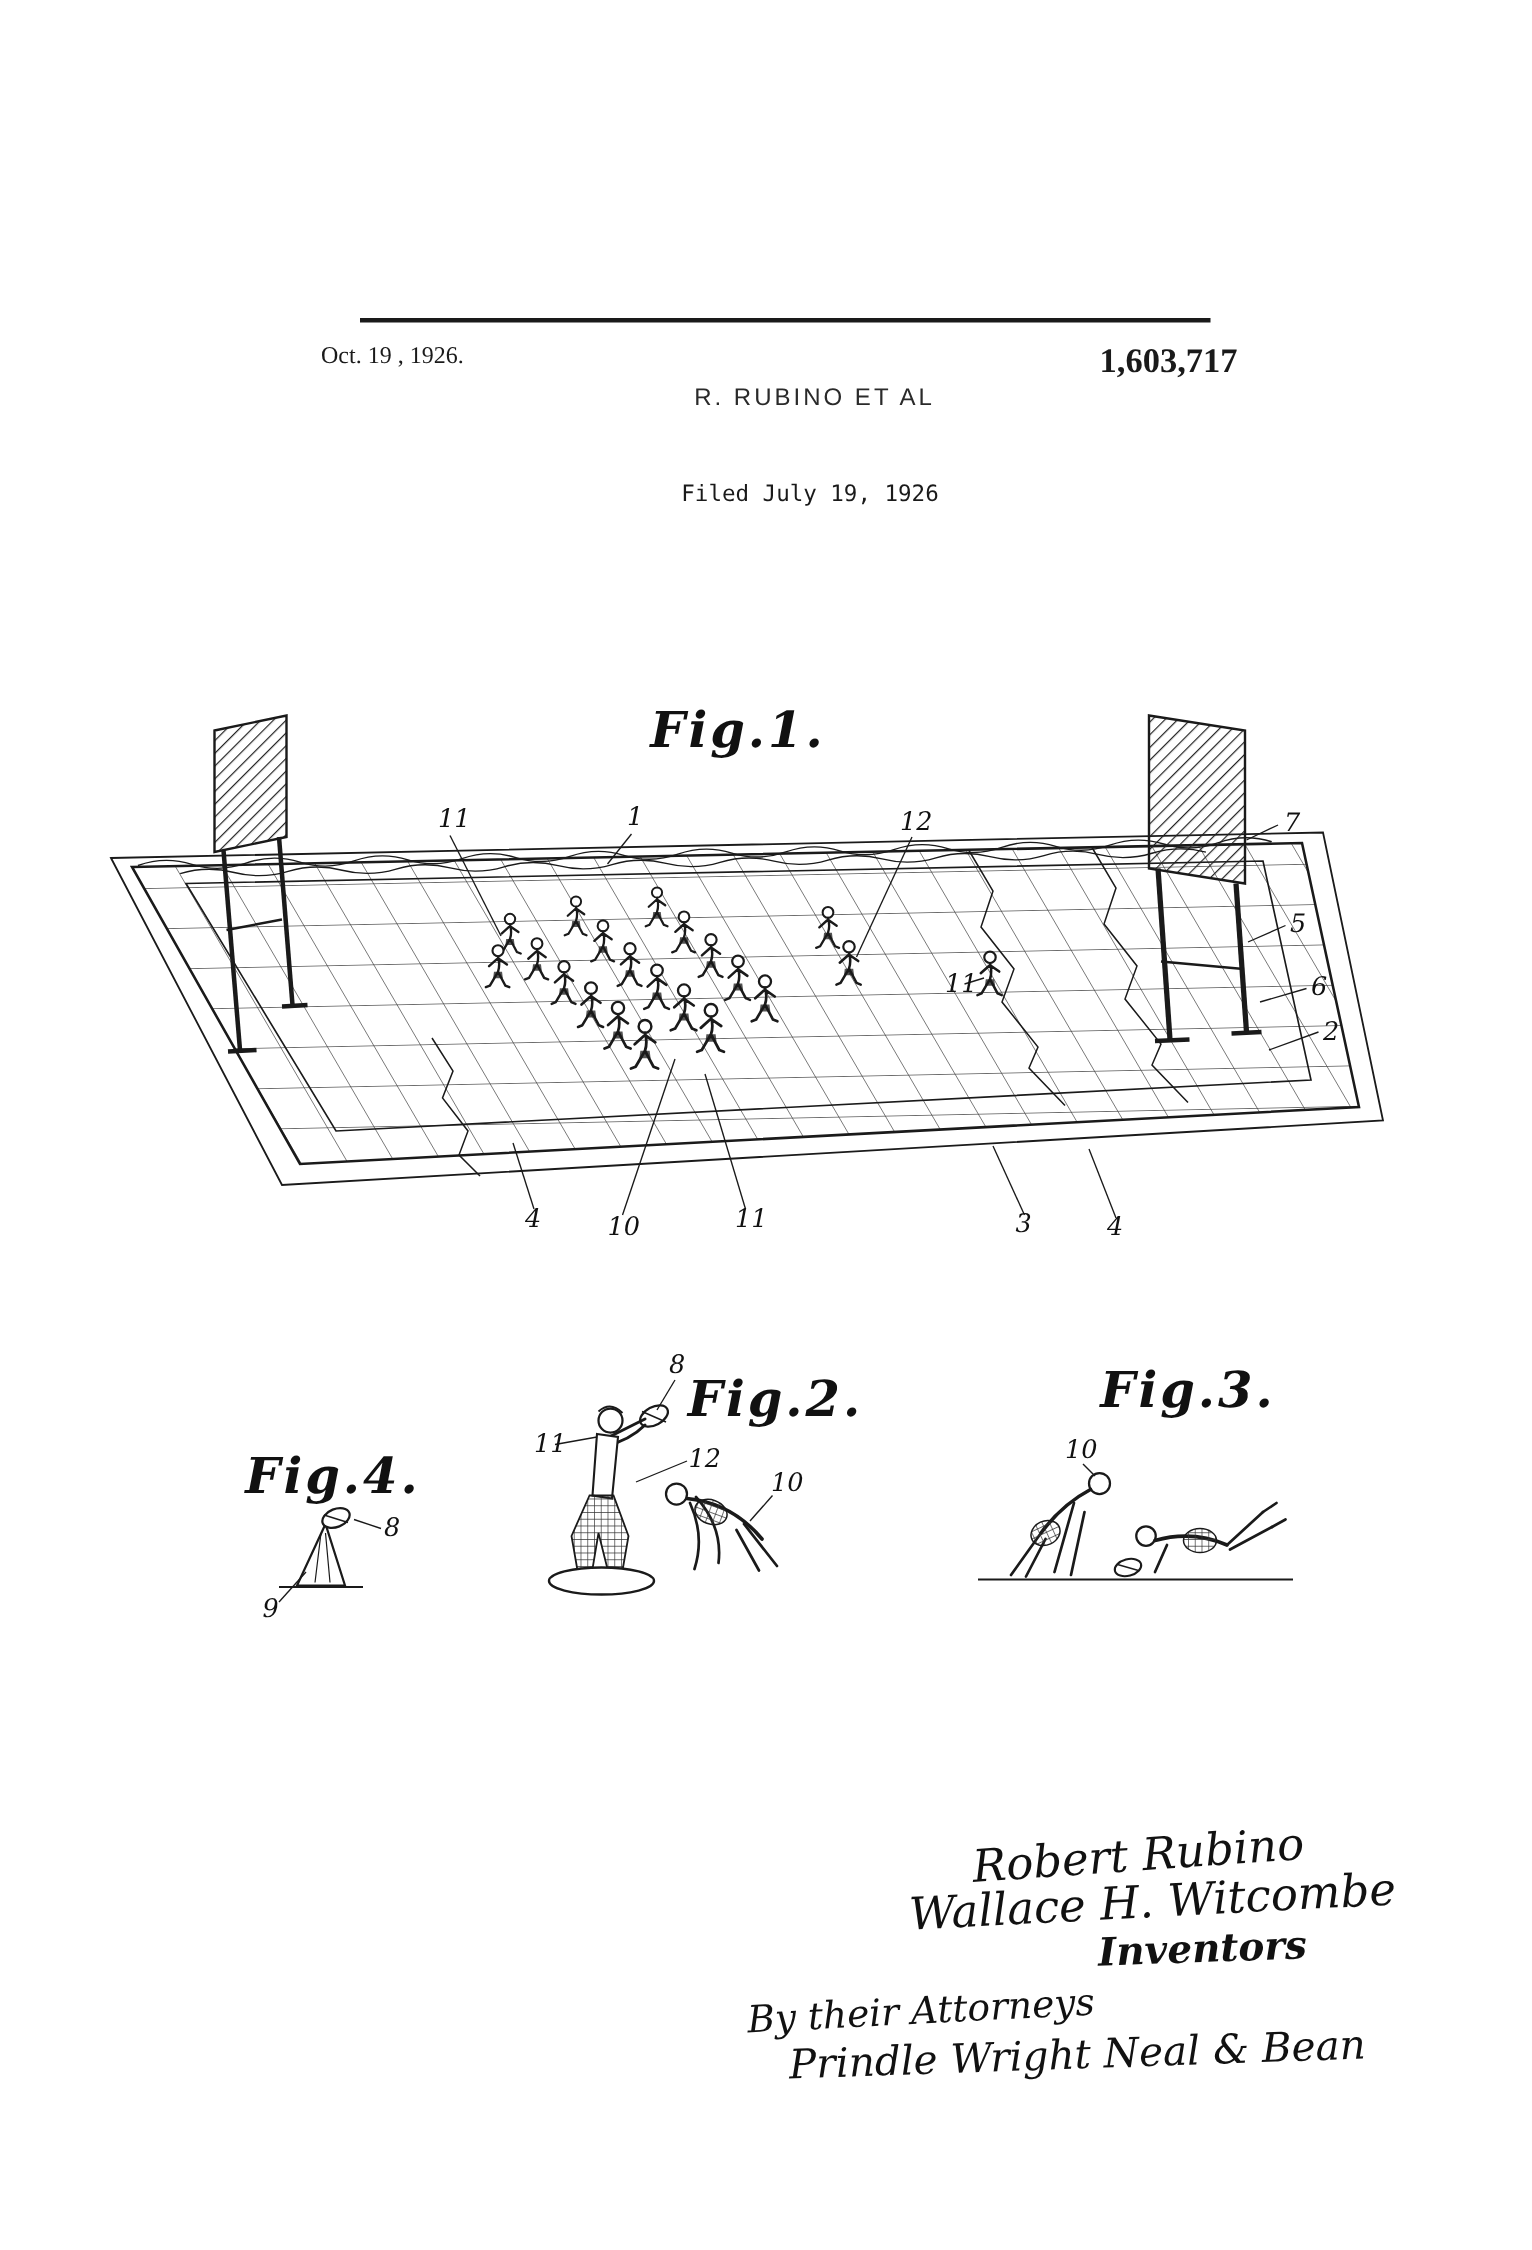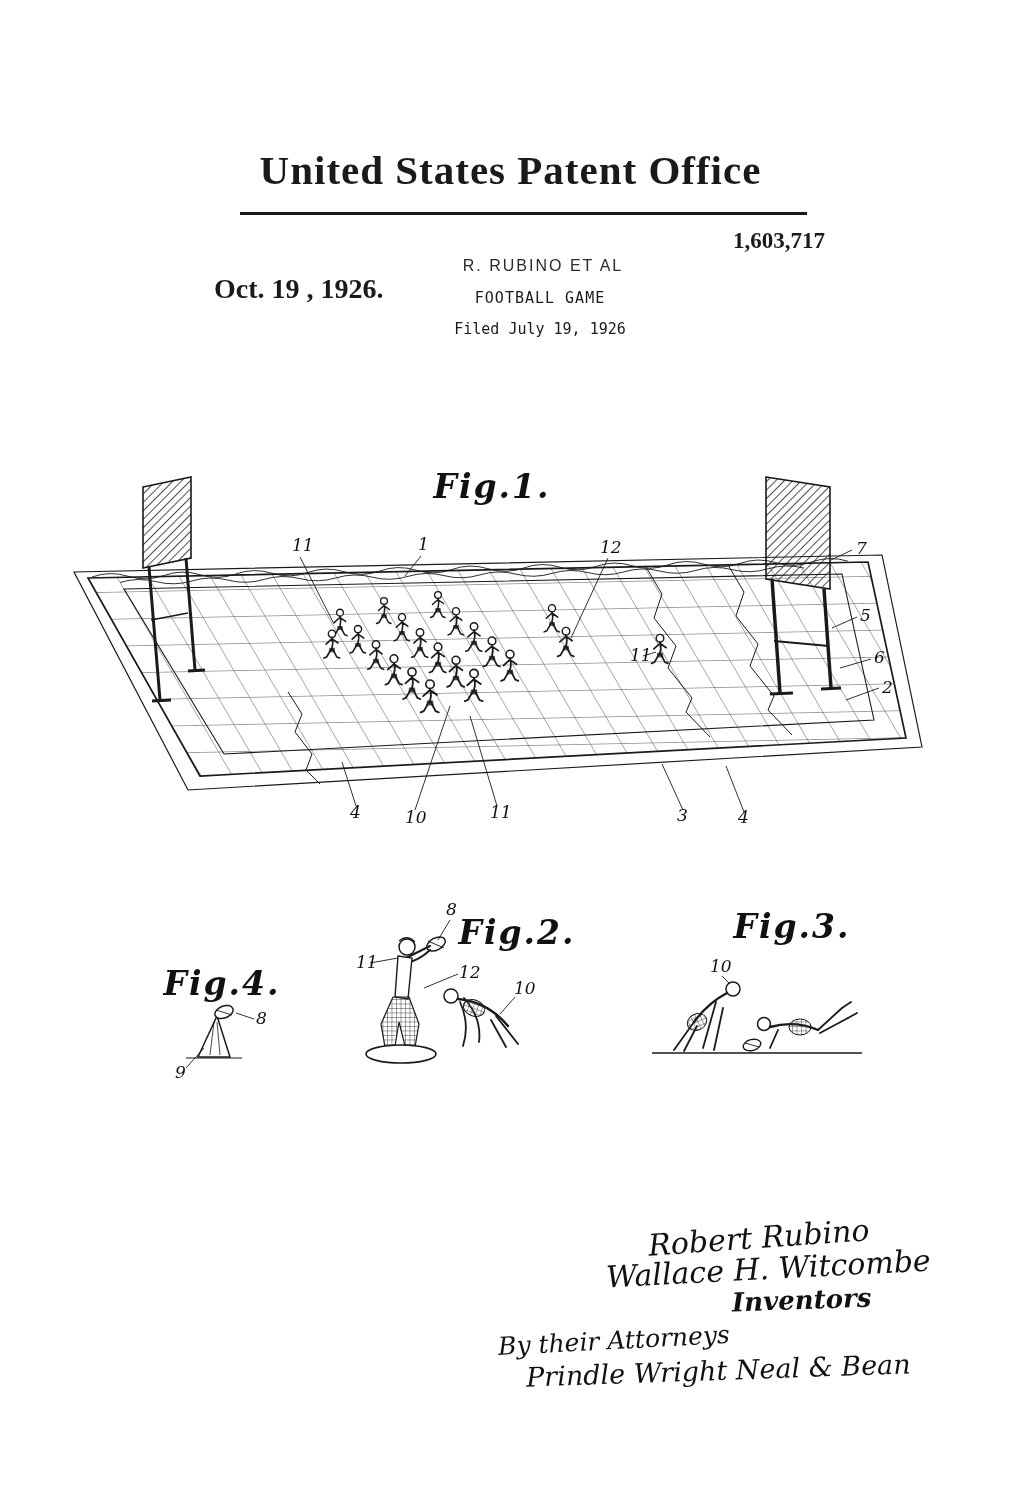--- a/index.html
+++ b/index.html
@@ -13,21 +13,21 @@
     position:absolute; top:146px; left:8px; width:1005px; text-align:center;
     font-size:41px; font-weight:bold; letter-spacing:1px;
     font-family:"Liberation Serif", serif;
   }
   .header-rule {
     position:absolute; top:212px; left:240px; width:567px; height:3px;
     background:#1a1a1a;
   }
   .issue-date {
     position:absolute; top:229px; left:214px;
-    font-size:28px; font-weight:bold;margin-top:44px;
+    font-size:16px; font-weight:normal;
   }
   .patent-number {
     position:absolute; top:228px; left:733px;
     font-size:23px; font-weight:bold;
   }
   .inventor-line {
     position:absolute; top:257px; left:63px; width:960px; text-align:center;
     font-family:"Liberation Sans", sans-serif; font-size:16px; letter-spacing:2px;
     color:#2a2a2a;
   }
@@ -56,26 +56,24 @@
   .sig-2 { top:1251px; left:606px; font-size:30px; transform:rotate(-3deg); }
   .sig-3 { top:1285px; left:732px; font-size:26px; font-weight:bold; transform:rotate(-2deg); }
   .sig-4 { top:1326px; left:498px; font-size:25px; transform:rotate(-3deg); }
   .sig-5 { top:1355px; left:526px; font-size:27px; transform:rotate(-2deg); }
 </style>
 </head>
 <body>
 
 <div class="page">
 
-  <h1 class="office-title">United States Patent Office</h1>
   <div class="header-rule"></div>
   <div class="issue-date">Oct. 19 , 1926.</div>
   <div class="patent-number">1,603,717</div>
   <div class="inventor-line">R. RUBINO ET AL</div>
-  <div class="invention-title">FOOTBALL GAME</div>
   <div class="filed-line">Filed July 19, 1926</div>
 
   <svg class="art" width="1021" height="1500" viewBox="0 0 1021 1500">
     <defs>
       <pattern id="grid" width="31" height="27" patternUnits="userSpaceOnUse" patternTransform="rotate(-1.2) skewX(29)">
         <path d="M0 0 H31 M0 0 V27" fill="none" stroke="#3a3a3a" stroke-width="0.9"></path>
       </pattern>
       <pattern id="hatch" width="6" height="6" patternUnits="userSpaceOnUse" patternTransform="rotate(45)">
         <line x1="0" y1="0" x2="0" y2="6" stroke="#222" stroke-width="1.6"></line>
       </pattern>

